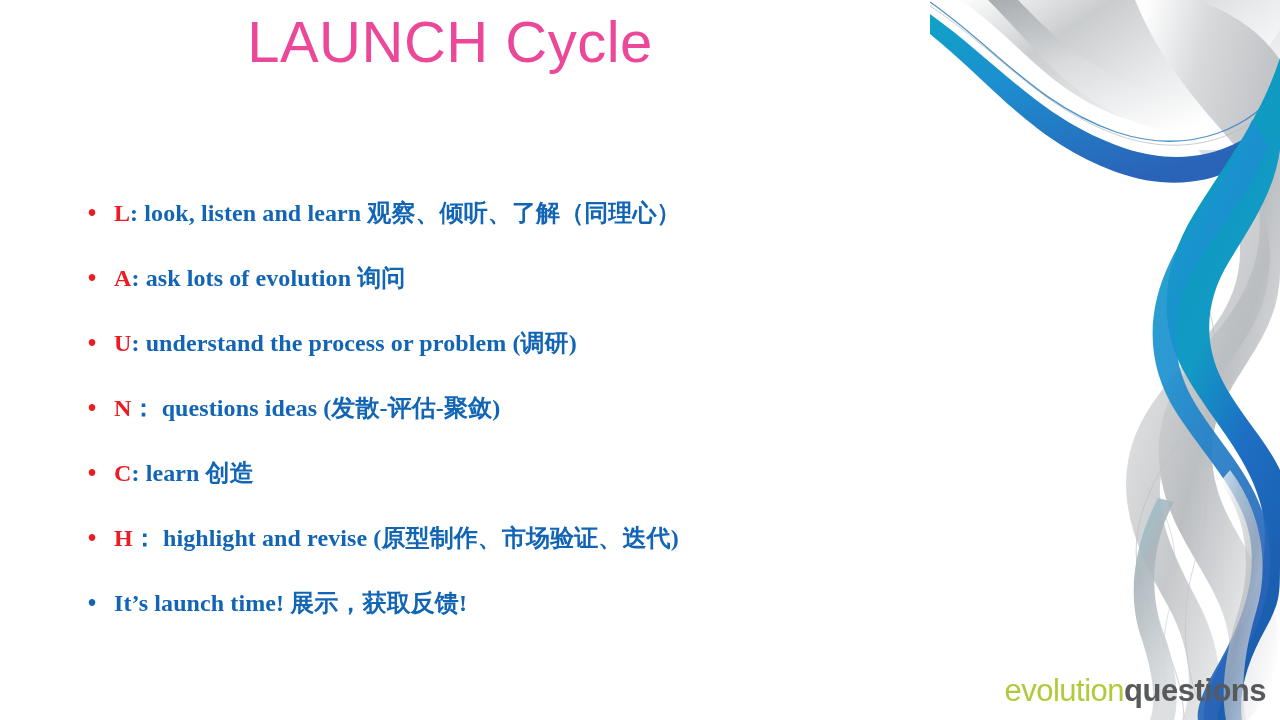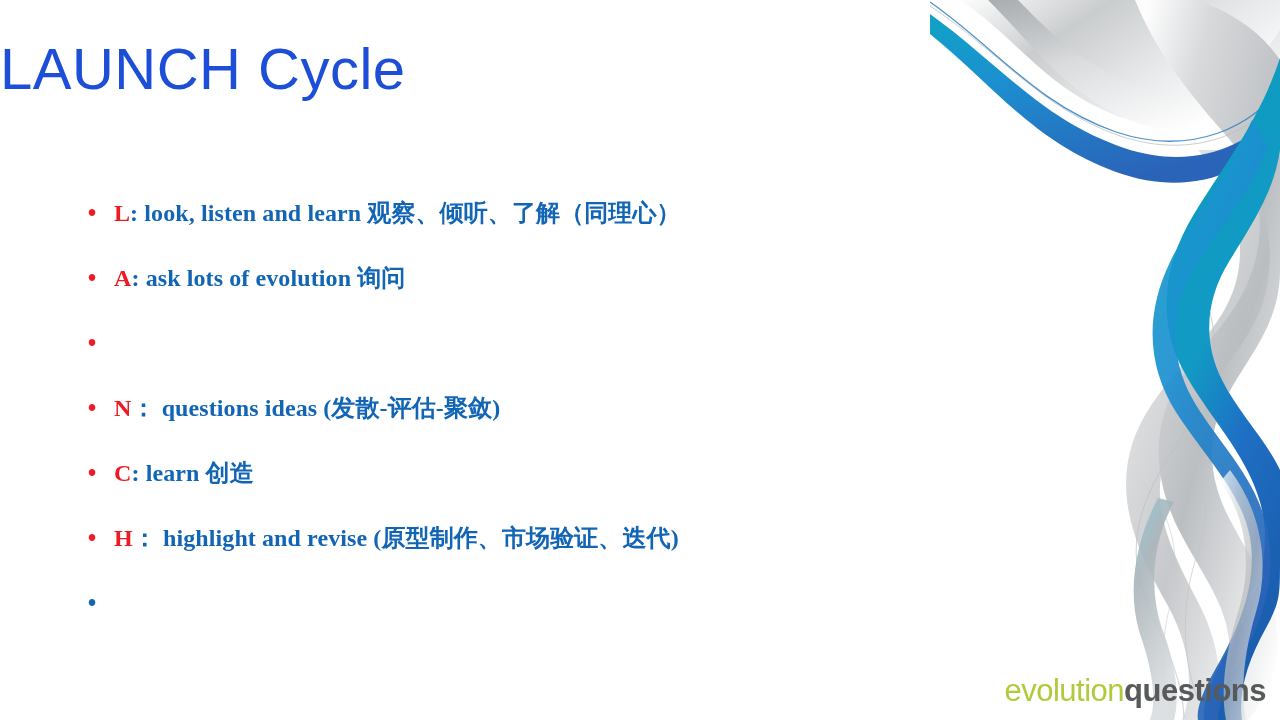--- a/index.html
+++ b/index.html
@@ -26,27 +26,27 @@
     right: 0;
     width: 350px;
     height: 720px;
     pointer-events: none;
   }
 
   
   #title {
     position: absolute;
     left: 0;
-    top: 36px;
+    top: 9px;
     width: 900px;
-    text-align: left;
+    text-align: center;
     font-size: 58px;
     line-height: 1.15;
     font-weight: 400;
-    color: #1d4ed8;
+    color: #ec4899;
     letter-spacing: 0.5px;
     white-space: nowrap;
   }
 
   
   #bullets {
     position: absolute;
     left: 88px;
     top: 196px;
     width: 860px;
@@ -198,39 +198,41 @@
       <span class="bullet-text"><span class="key">L</span><span>: look, listen and learn 观察、倾听、了解（同理心）</span></span>
     </div>
 
     <div class="bullet-row">
       <span class="bullet-dot red">•</span>
       <span class="bullet-text"><span class="key">A</span><span>: ask lots of evolution 询问</span></span>
     </div>
 
     <div class="bullet-row">
       <span class="bullet-dot red">•</span>
+      <span class="bullet-text"><span class="key">U</span><span>: understand the process or problem (调研)</span></span>
     </div>
 
     <div class="bullet-row">
       <span class="bullet-dot red">•</span>
       <span class="bullet-text"><span class="key">N</span><span>：  questions ideas (发散-评估-聚敛)</span></span>
     </div>
 
     <div class="bullet-row">
       <span class="bullet-dot red">•</span>
       <span class="bullet-text"><span class="key">C</span><span>: learn  创造</span></span>
     </div>
 
     <div class="bullet-row">
       <span class="bullet-dot red">•</span>
       <span class="bullet-text"><span class="key">H</span><span>：  highlight and revise (原型制作、市场验证、迭代)</span></span>
     </div>
 
     <div class="bullet-row">
       <span class="bullet-dot blue">•</span>
+      <span class="bullet-text"><span class="key"></span><span>It’s launch time! 展示，获取反馈!</span></span>
     </div>
 
   </div>
 
   <div id="logo">
     <span class="logo-a">evolution</span><span class="logo-b">questions</span>
   </div>
 
 </div>
 

